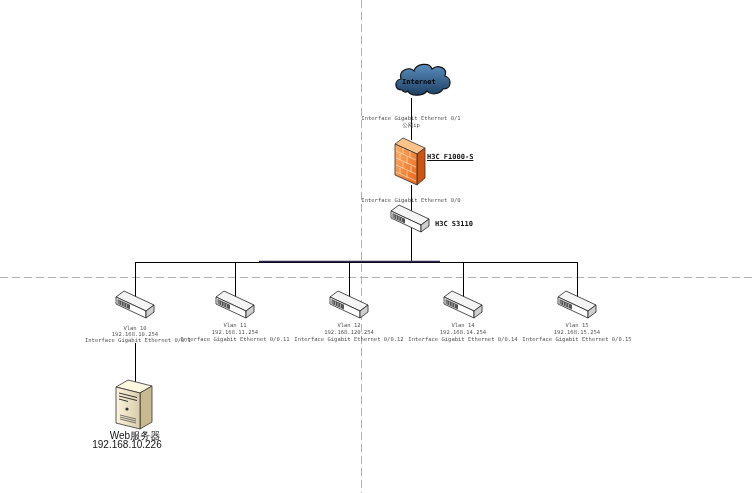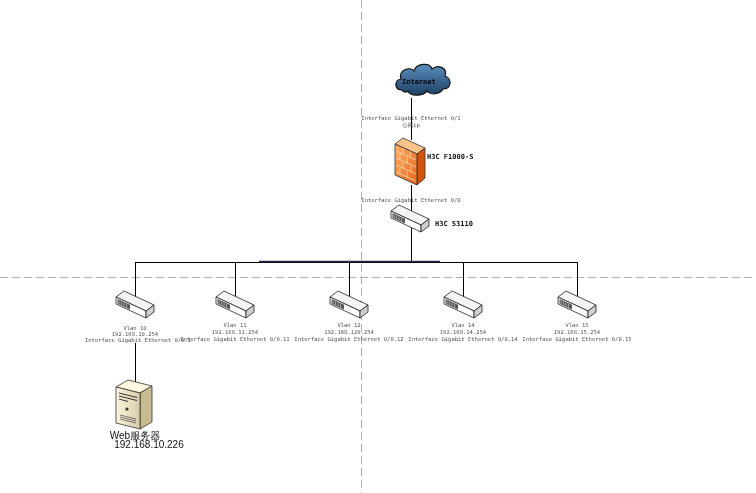--- a/index.html
+++ b/index.html
@@ -115,21 +115,21 @@
     <line x1="4" y1="37" x2="20" y2="41" stroke="#555" stroke-width="0.8"></line>
     <line x1="4" y1="39" x2="20" y2="43" stroke="#555" stroke-width="0.8"></line>
   </g>
 </svg>
 
 <div class="lbl-dev" style="left:402px; top:78px; color:#000; font-size:7px;">Internet</div>
 
 <div class="lbl" style="left:355px; top:115px; width:112px;">Interface Gigabit Ethernet 0/1</div>
 <div class="lbl" style="left:355px; top:122px; width:112px;">公网ip</div>
 
-<div class="lbl-dev" style="left:427px; top:153px;">H3C F1000-S</div>
+<div class="lbl-dev" style="left:427px; top:153px;text-decoration:underline;">H3C F1000-S</div>
 
 <div class="lbl" style="left:355px; top:197px; width:112px;">Interface Gigabit Ethernet 0/0</div>
 
 <div class="lbl-dev" style="left:435px; top:220px;">H3C S3110</div>
 
 <div>
   <div class="lbl" style="left:85px; top:325px; width:100px;">Vlan 10</div>
   <div class="lbl" style="left:85px; top:331px; width:100px;">192.168.10.254</div>
   <div class="lbl" style="left:85px; top:337px; width:100px;">Interface Gigabit Ethernet 0/0.1</div>
 </div>
@@ -148,13 +148,13 @@
   <div class="lbl" style="left:408px; top:329px; width:110px;">192.168.14.254</div>
   <div class="lbl" style="left:408px; top:336px; width:110px;">Interface Gigabit Ethernet 0/0.14</div>
 </div>
 <div>
   <div class="lbl" style="left:522px; top:322px; width:110px;">Vlan 15</div>
   <div class="lbl" style="left:522px; top:329px; width:110px;">192.168.15.254</div>
   <div class="lbl" style="left:522px; top:336px; width:110px;">Interface Gigabit Ethernet 0/0.15</div>
 </div>
 
 <div class="lbl-server" style="left:95px; top:431px; width:80px;">Web服务器</div>
-<div class="lbl-server" style="left:109px; top:440px; width:80px;">192.168.10.226</div>
+<div class="lbl-server" style="left:87px; top:440px; width:80px;">192.168.10.226</div>
 
 </body></html>

